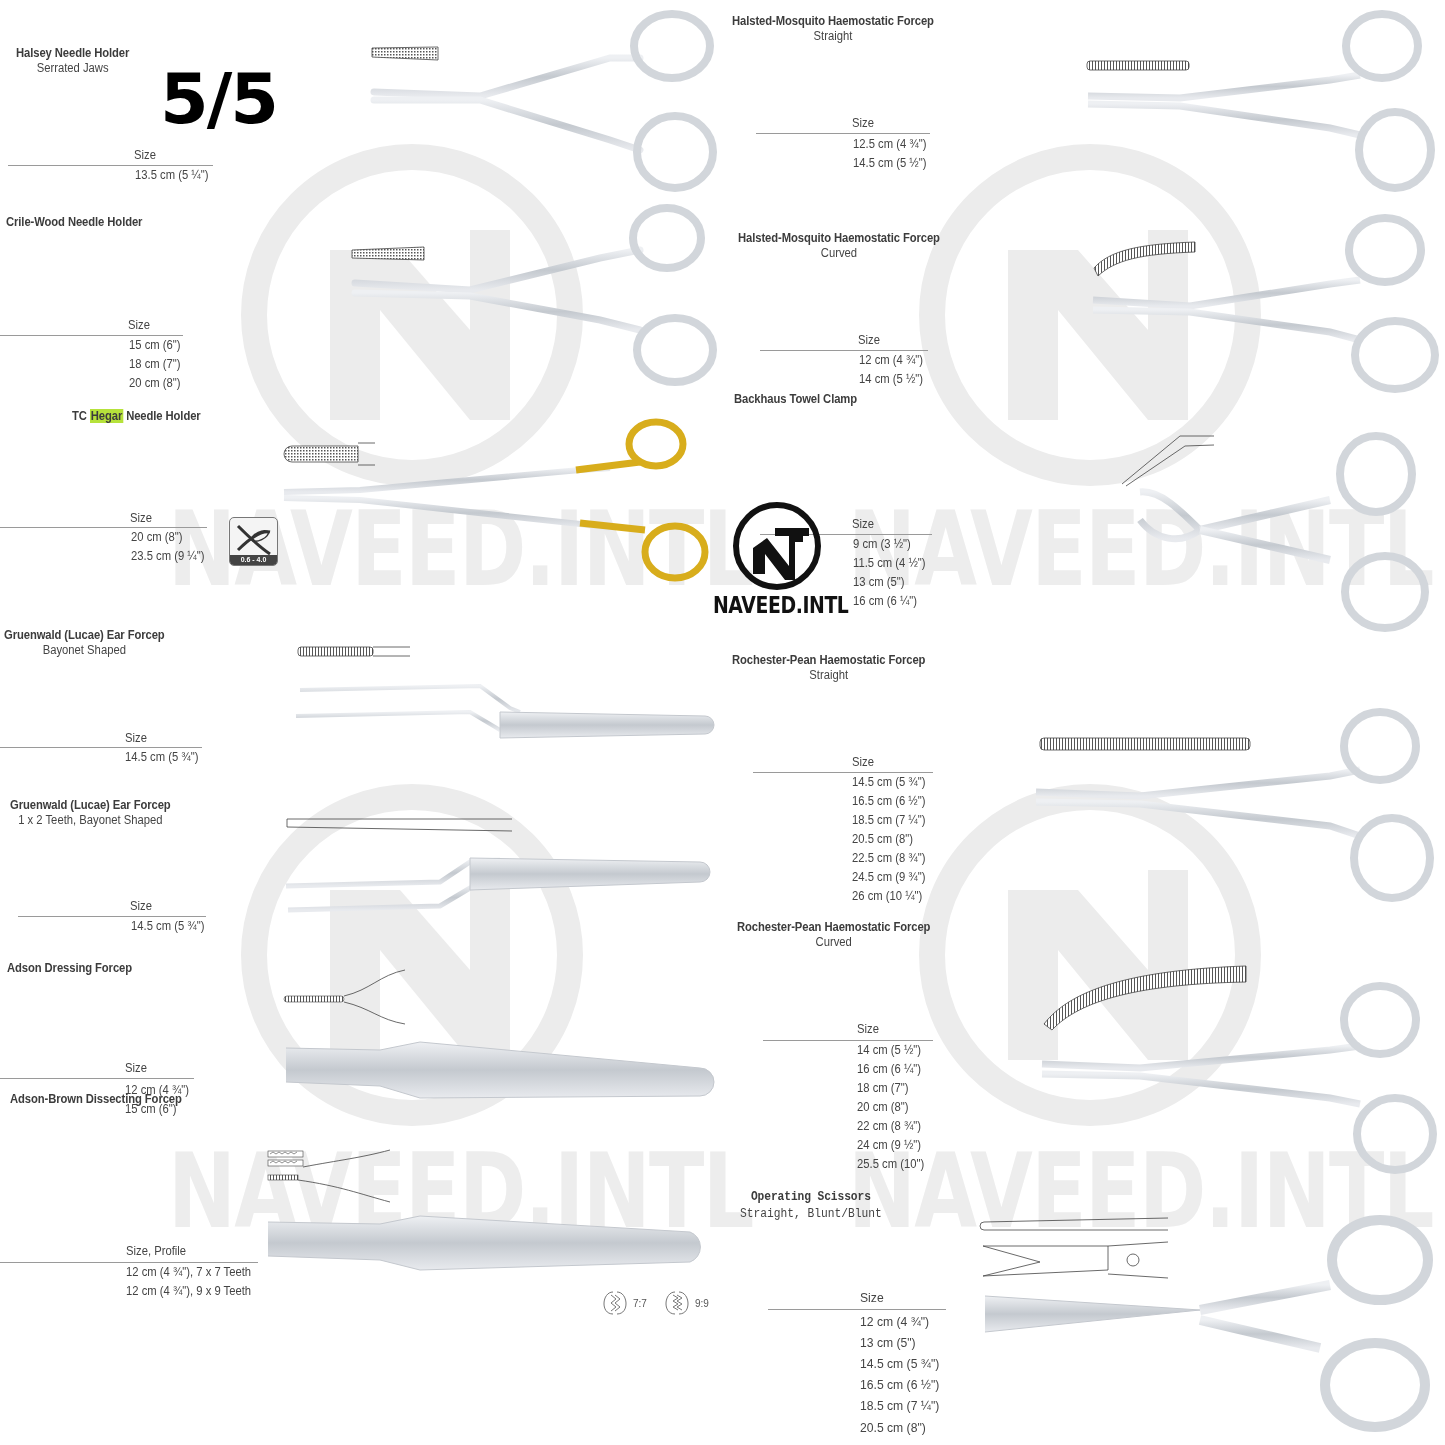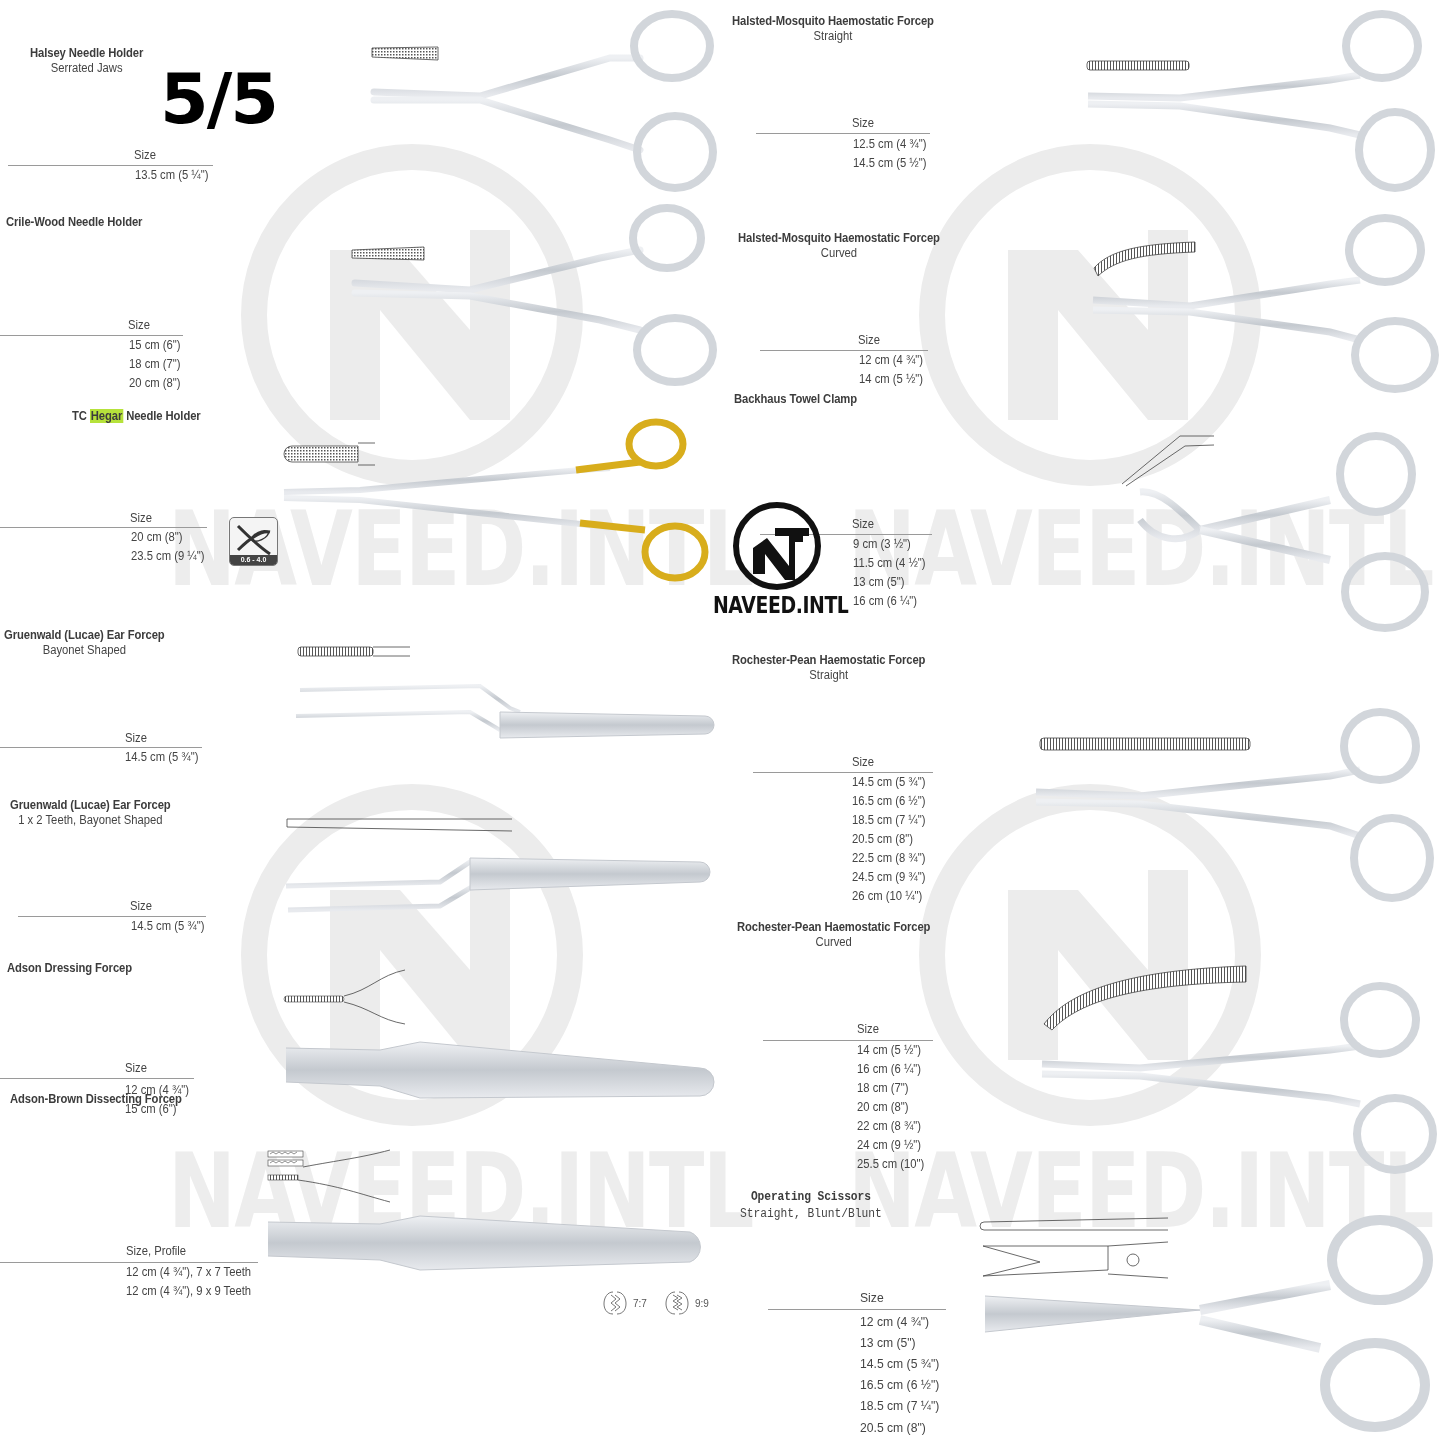--- a/index.html
+++ b/index.html
@@ -51,21 +51,21 @@
     </g>
   </svg>
   <div class="wm-text" style="left:168px;top:488px;">NAVEED.INTL</div>
   <div class="wm-text" style="left:848px;top:488px;">NAVEED.INTL</div>
   <div class="wm-text" style="left:168px;top:1130px;">NAVEED.INTL</div>
   <div class="wm-text" style="left:848px;top:1130px;">NAVEED.INTL</div>
 </div>
 
 <div class="page-num">5/5</div>
 
-<div class="product" style="left:30px;top:46px;">
+<div class="product" style="left:16px;top:46px;">
   <div class="p-title">Halsey Needle Holder</div>
   <div class="p-sub">Serrated Jaws</div>
 </div>
 <div class="size-rule" style="left:8px;top:165px;width:205px;"></div>
 <div class="size-label" style="left:134px;top:148px;">Size</div>
 <div class="size-row" style="left:135px;top:166px;">13.5 cm (5 ¼")</div>
 
 <div class="product" style="left:6px;top:215px;">
   <div class="p-title">Crile-Wood Needle Holder</div>
 </div>

